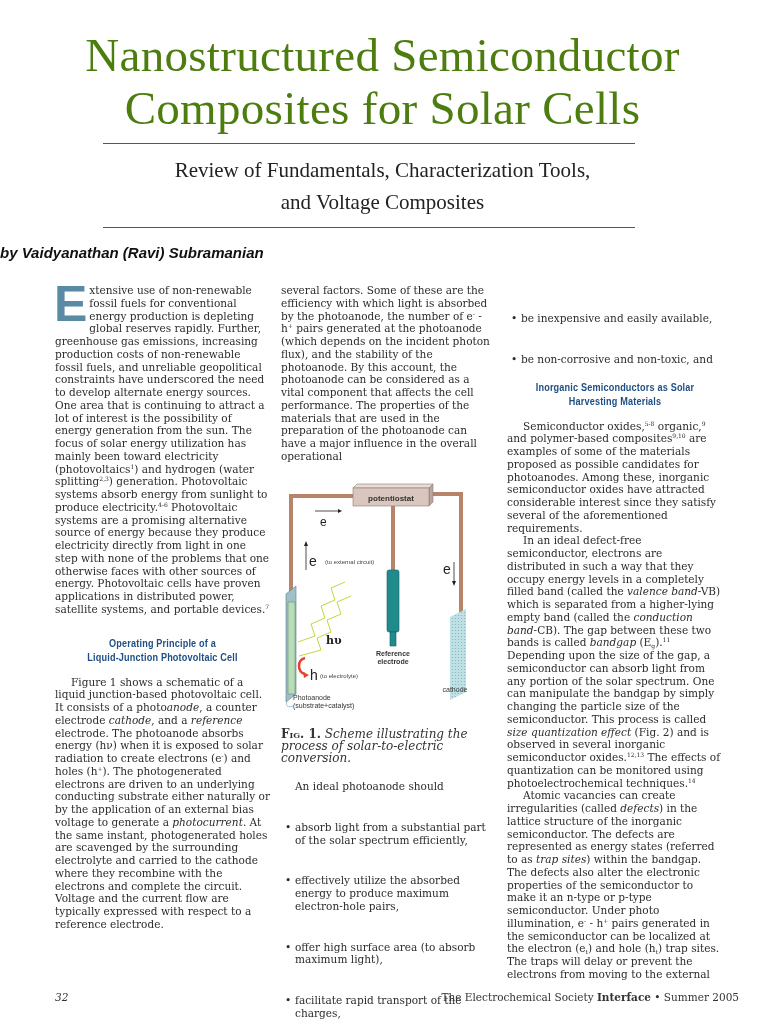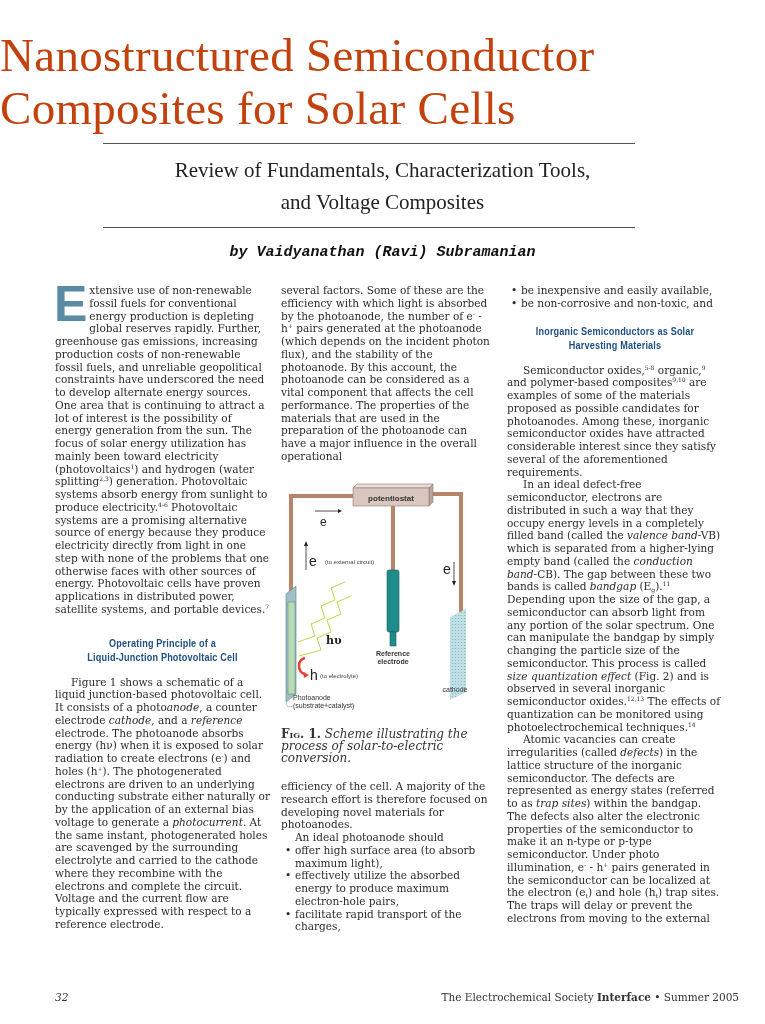--- a/index.html
+++ b/index.html
@@ -1,47 +1,47 @@
 <!DOCTYPE html>
 <html><head>
 <meta charset="utf-8">
 <style>
   html, body { margin:0; padding:0; background:#ffffff; }
   body { width:765px; height:1024px; position:relative; overflow:hidden;
          font-family:"DejaVu Serif", "Liberation Serif", serif; color:#2a2a2a; }
-  .title { position:absolute; left:0; width:765px; 
-           font-family:"Liberation Serif", serif; color:#c2410c; font-size:47px;
+  .title { position:absolute; left:0; width:765px; text-align:center;
+           font-family:"Liberation Serif", serif; color:#4d7c0f; font-size:47px;
            line-height:1; letter-spacing:0.3px; }
   #t1 { top:32px; }
   #t2 { top:85px; }
   .rule { position:absolute; left:103px; width:532px; height:1px; background:#555; }
   #r1 { top:143px; }
   #r2 { top:227px; }
   .subtitle { position:absolute; left:0; width:765px; text-align:center;
               font-family:"Liberation Serif", serif; font-size:21px; color:#222; line-height:1; }
   #s1 { top:160px; }
   #s2 { top:192px; }
-  .byline { position:absolute; top:244px; left:0; width:765px; text-align:center;
-            font-family:Liberation Mono, monospace; font-weight:bold; font-style:italic;
+  .byline { position:absolute; top:244px; left:0; width:765px; 
+            font-family:Liberation Sans, sans-serif; font-weight:bold; font-style:italic;
             font-size:15px; color:#111; }
   .col { position:absolute; font-family:"DejaVu Serif", serif; font-size:10.55px;
          line-height:12.75px; color:#2b2b2b; }
   .col p { margin:0; }
   .indent { text-indent:16px; }
   .c1 { left:55px; top:284px; width:215px; }
   .c2 { left:281px; top:284px; width:210px; }
   .c3 { left:507px; top:284px; width:216px; }
   .dropcap { float:left; font-family:"Liberation Sans", sans-serif; font-weight:bold;
              font-size:50px; line-height:38px; height:38px; color:#5a8aa4;
              margin:0 2px 0 -1px; padding-top:1px; }
   .heading { font-family:"Liberation Sans", sans-serif; font-weight:bold; font-size:10.6px;
              line-height:14px; color:#1f4e85; text-align:center; letter-spacing:0.2px;
              transform:scaleX(0.86); }
   .bullets { list-style:none; margin:0; padding:0; }
-  .bullets li { position:relative; padding-left:14px; }
+  .bullets li { position:relative; padding-left:14px;margin-top:28px; }
   .bullets li::before { content:"\2022"; position:absolute; left:4px; top:0; }
   sup { font-size:6px; line-height:0; vertical-align:4px; }
   sub { font-size:6px; line-height:0; vertical-align:-2px; }
   .figure { position:absolute; left:283px; top:482px; width:185px; height:228px; }
   .caption { position:absolute; left:281px; top:728px; width:200px; font-size:12px;
              line-height:12px; font-style:italic; color:#333; font-family:"DejaVu Serif", serif; }
   .caption .fig { font-style:normal; font-weight:bold; font-variant:small-caps; }
   .c2b { left:281px; top:780px; width:210px; }
   .footer-page { position:absolute; left:55px; top:991px; font-size:10.5px; color:#333;font-style:italic; }
   .footer-journal { position:absolute; right:26px; top:991px; font-size:10.5px; color:#333; }
@@ -144,25 +144,25 @@
   </g>
 
   <path d="M4,220 C2,224 6,226 10,224" stroke="#6a8fd0" stroke-width="0.6" fill="none"></path>
   <text x="10" y="218" font-family="Liberation Sans, sans-serif" font-size="7" fill="#333">Photoanode</text>
   <text x="10" y="226" font-family="Liberation Sans, sans-serif" font-size="7" fill="#333">(substrate+catalyst)</text>
 </svg>
 
 <div class="caption"><span class="fig">Fig. 1.</span><span> Scheme illustrating the process of solar-to-electric conversion.</span></div>
 
 <div class="col c2b">
-  <p>efficiency of the cell. A majority of the research effort is therefore focused on developing novel materials for photoanodes.</p>
   <p class="indent" style="text-indent:14px">An ideal photoanode should</p>
   <ul class="bullets">
+    <li>absorb light from a substantial part of the solar spectrum efficiently,</li>
+    <li>effectively utilize the absorbed energy to produce maximum electron-hole pairs,</li>
     <li>offer high surface area (to absorb maximum light),</li>
-    <li>effectively utilize the absorbed energy to produce maximum electron-hole pairs,</li>
     <li>facilitate rapid transport of the charges,</li>
   </ul>
 </div>
 
 <div class="col c3">
   <ul class="bullets">
     <li>be inexpensive and easily available,</li>
     <li>be non-corrosive and non-toxic, and</li>
   </ul>
   <div style="height:14px"></div>

